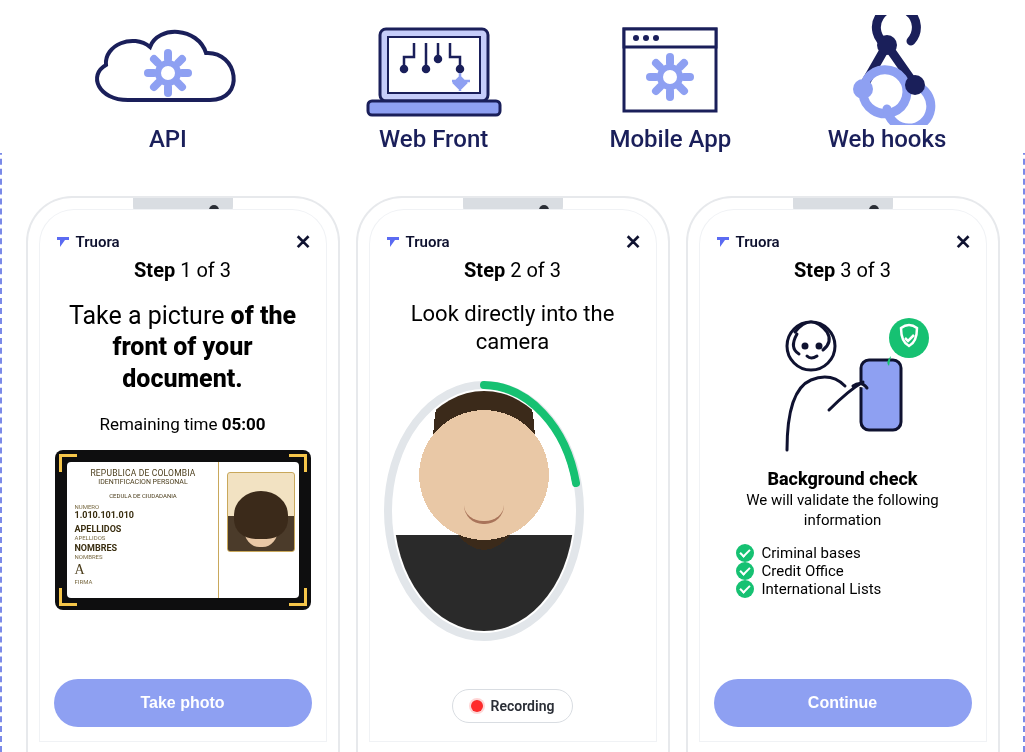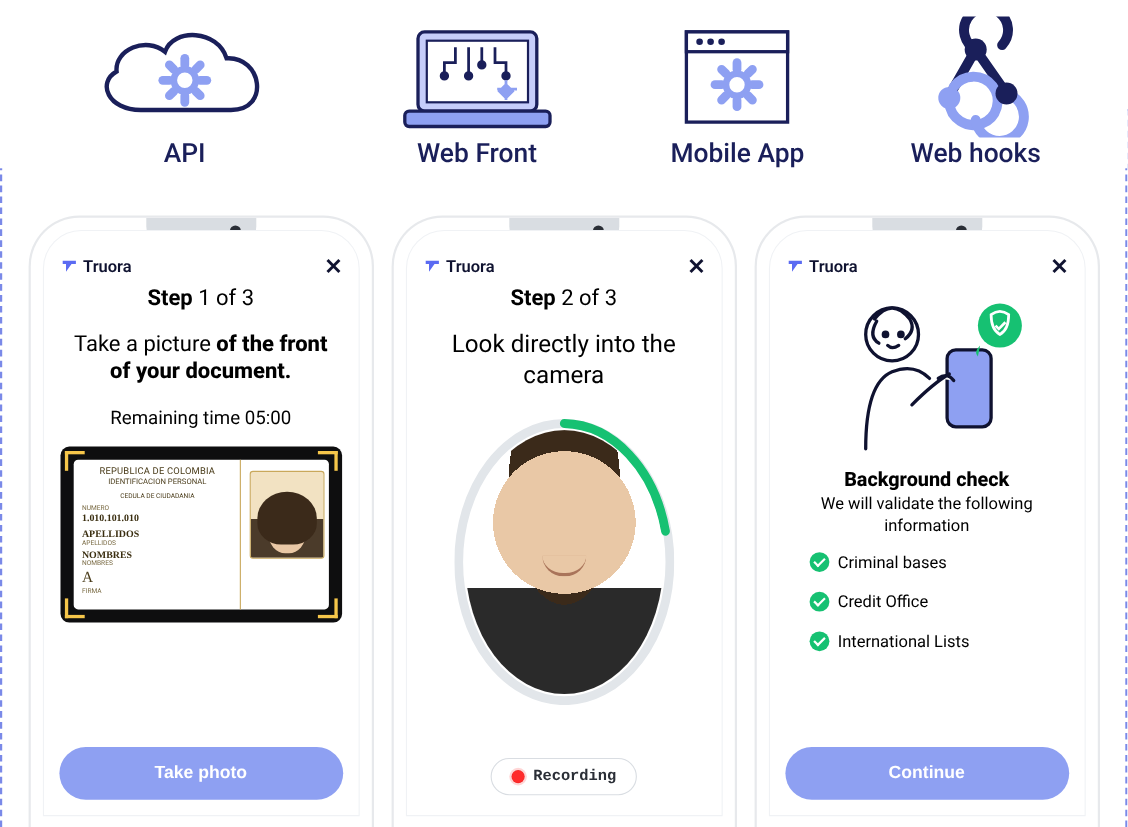--- a/index.html
+++ b/index.html
@@ -131,32 +131,32 @@
     color: #0f1230;
   }
   .step {
     text-align: center;
     font-size: 20px;
     margin-bottom: 18px;
   }
   .step b { font-weight: 700; }
   .headline {
     text-align: center;
-    font-size: 20px;
+    font-size: 25px;
     line-height: 1.25;
     margin: 0 6px 20px 6px;
     font-weight: 400;
   }
   .headline b { font-weight: 800; }
   .sub {
     text-align: center;
     font-size: 17px;
     margin-bottom: 16px;
   }
-  .sub b { font-weight: 400; }
+  .sub b { font-weight: 700; }
   .idcard {
     margin: 0 auto;
     width: 256px;
     height: 160px;
     background: #0e0e0f;
     border-radius: 8px;
     position: relative;
     padding: 12px;
   }
   .corner {
@@ -211,41 +211,39 @@
     transform:translateX(-50%);
     width:54px; height:48px;
     background:#3b2a1a;
     border-radius:50% 50% 40% 40%;
     z-index:-0;
   }
   .id-title { text-align:center; font-size:8.5px; letter-spacing:.2px;}
   .id-sub { text-align:center; font-size:7px; margin-bottom:6px;}
   .id-sub2 { text-align:center; font-size:6px; margin-bottom:4px;}
   .id-label { font-size:6px; color:#7a6b44;}
-  .id-val { font-size:9px; font-weight:700; color:#3a2e10;font-family:Liberation Serif, serif;}
+  .id-val { font-size:9px; font-weight:700; color:#3a2e10;}
   .id-sig { font-family: cursive; font-size:14px; margin-top:2px;}
   .cta {
     margin-top: auto;
     width: 100%;
     height: 48px;
     border-radius: 28px;
     background: #8ea0f2;
     color: #fff;
     border: none;
     font-size: 16px;
     font-weight: 700;
     cursor: pointer;
   }
   
   .selfie-wrap {
     display: flex;
     flex-direction: column;
-    align-items: center;
     flex: 1;
-    font-family: Liberation Mono, monospace;
   }
   .selfie-oval {
     margin-top: 6px;
     width: 200px;
     height: 260px;
     border-radius: 50%;
     position: relative;
     background: #fff;
   }
   .selfie-oval svg { position:absolute; inset:0; }
@@ -304,21 +302,21 @@
   }
   .bg-sub {
     text-align: center;
     font-size: 15px;
     line-height: 1.3;
     margin: 0 20px 14px 20px;
   }
   .checks {
     display: flex;
     flex-direction: column;
-    gap: 18px;
+    gap: 0;
     padding-left: 22px;
     font-size: 15px;
   }
   .check-row { display: flex; align-items: center; gap: 8px;}
   .check-ico {
     width: 18px; height: 18px;
     border-radius: 50%;
     background: #16c172;
     position: relative;
     flex: none;
@@ -520,20 +518,23 @@
     <div class="phone-inner">
       <div class="topbar">
         <div class="logo">
           <svg width="18" height="18" viewBox="0 0 18 18">
             <path d="M3 4 h12 v3 h-4 l-5 7 v-7 h-3 z" fill="#5b6bf2"></path>
           </svg>
           <span>Truora</span>
         </div>
         <div class="close-x">✕</div>
       </div>
+      <div class="step">
+        <b>Step</b> <span>3</span> <span>of 3</span>
+      </div>
       <div class="illus">
         <svg width="220" height="160" viewBox="0 0 220 160">
           <g stroke="#0f1230" stroke-width="3" fill="#fff" stroke-linecap="round" stroke-linejoin="round">
             <circle cx="78" cy="46" r="24"></circle>
             <path d="M62 32 q16 -20 32 0 q6 10 -4 18 M64 34 q-8 14 2 20"></path>
             <circle cx="72" cy="46" r="2" fill="#0f1230"></circle>
               <circle cx="86" cy="46" r="2" fill="#0f1230"></circle>
             <path d="M74 56 q4 4 10 0"></path>
             <path d="M54 150 q0 -60 24 -70 q20 -8 34 6"></path>
             <rect x="128" y="60" width="40" height="70" rx="8" fill="#8ea0f2"></rect>

